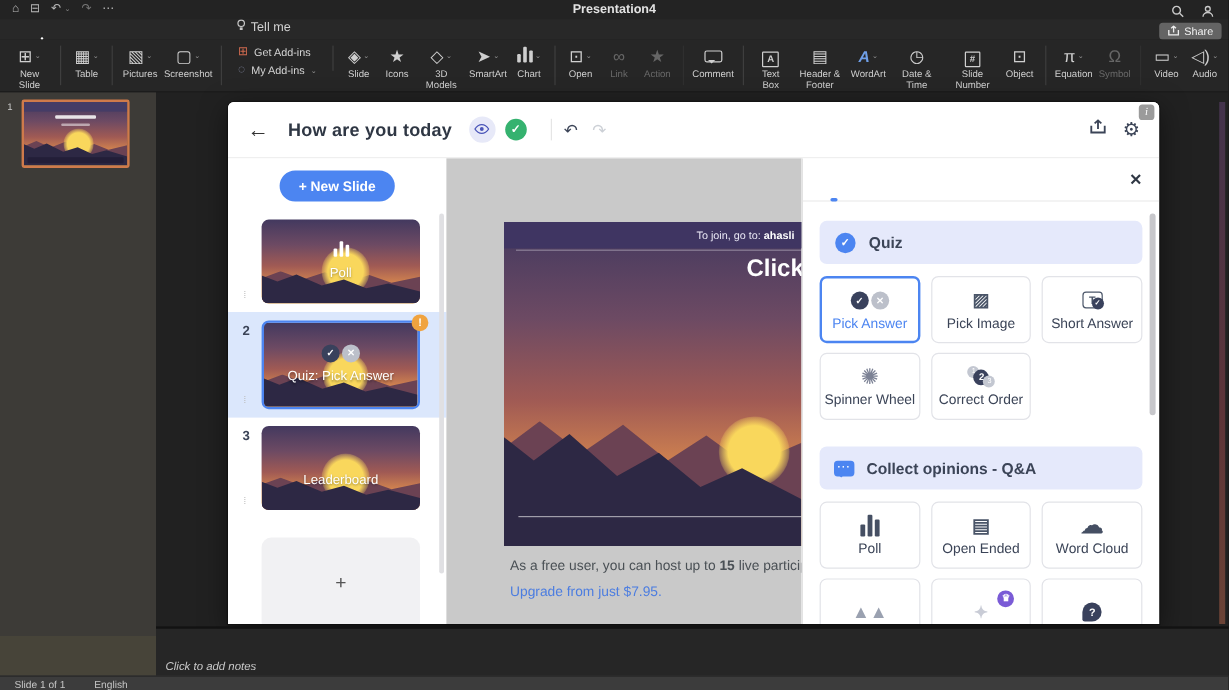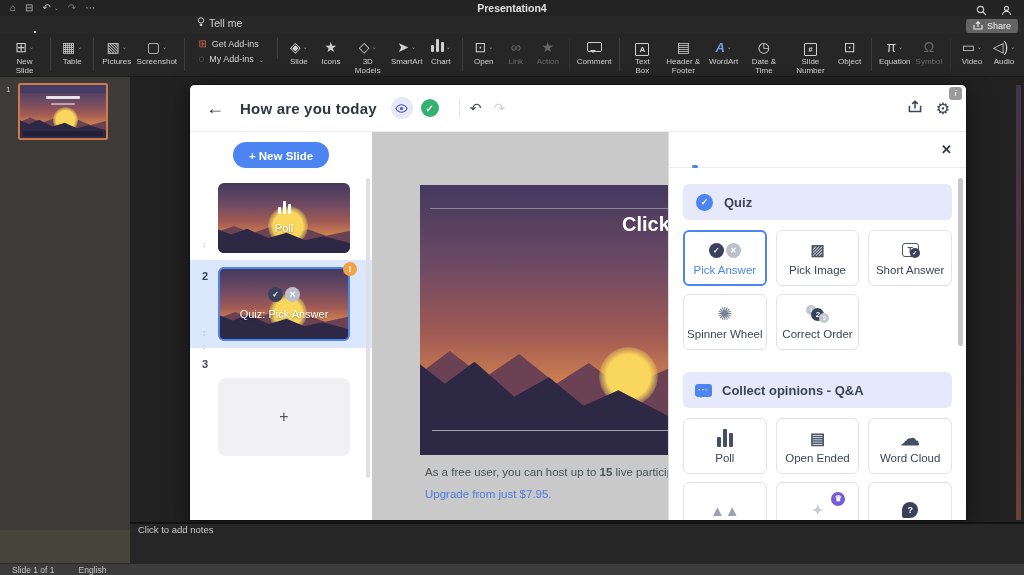--- a/index.html
+++ b/index.html
@@ -92,21 +92,21 @@
   .tnum{position:absolute;left:6px;top:8px;font-size:8px;color:#c9c9c9;}
   .ppt-thumb{position:absolute;left:18px;top:6px;width:90px;height:57px;border:2px solid #cf7a4b;border-radius:2px;}
   .ppt-thumb .band{position:absolute;left:0;right:0;top:0;height:8px;background:#453c66;}
   .ppt-thumb .t1{position:absolute;top:11px;left:30%;width:40%;height:3px;background:rgba(255,255,255,.85);border-radius:1px;}
   .ppt-thumb .t2{position:absolute;top:18px;left:36%;width:28%;height:2px;background:rgba(255,255,255,.5);border-radius:1px;}
   .ppt-thumb .ctrl{position:absolute;bottom:2px;left:3px;right:3px;height:5px;background:rgba(28,24,48,.6);border-radius:1px;}
 
   .canvas{position:absolute;left:130px;right:0;top:0;bottom:0;background:#212121;}
   .splitter{position:absolute;left:0;right:0;top:445px;height:2px;background:#121212;}
   .notesarea{position:absolute;left:0;right:0;top:447px;bottom:0;background:#262626;}
-  .notesarea .ph{position:absolute;left:8px;top:0;font-size:9.5px;color:#c9c9c9;}
+  .notesarea .ph{position:absolute;left:8px;top:26px;font-size:9.5px;color:#c9c9c9;font-style:italic;}
   .slide-sliver{position:absolute;right:3px;top:8px;width:5px;height:435px;background:linear-gradient(180deg,#43334c,#5d3438 60%,#6b4336);}
 
   
   .addin{position:absolute;left:60px;top:8px;width:776px;height:435px;background:#fff;border-radius:5px 5px 0 0;
     overflow:hidden;box-shadow:0 0 0 1px rgba(0,0,0,.3),0 6px 22px rgba(0,0,0,.5);}
   .ah{position:relative;height:47px;display:flex;align-items:center;padding:0 16px;border-bottom:1px solid #ececec;background:#fff;}
   .ah .back{font-size:18px;font-weight:bold;color:#333;margin-right:16px;}
   .ah .atitle{font-size:15px;font-weight:bold;color:#2f3744;margin-right:14px;letter-spacing:.2px;}
   .eyec{width:22px;height:22px;border-radius:50%;background:#e7e9f8;display:flex;align-items:center;justify-content:center;margin-right:8px;}
   .okc{width:18px;height:18px;border-radius:50%;background:var(--success,#35b26f);color:#fff;font-size:10px;font-weight:bold;
@@ -503,33 +503,41 @@
                       <b class="ci" style="background:#39415c">✓</b>
                       <b class="ci gy">✕</b>
                     </div>
                     <div class="stitle">Quiz: Pick Answer</div>
                   </div>
                   <span class="sbadge">!</span>
                   <span class="shandle">⁞</span>
                 </div>
                 <div class="srow">
                   <span class="snum">3</span>
+                  <div class="sthumb sunset">
+                    <div class="mb"></div>
+                    <div class="sun"></div>
+                    <div class="mf"></div>
+                    <div class="sicon"></div>
+                    <div class="stitle">Leaderboard</div>
+                  </div>
 
                   <span class="shandle">⁞</span>
                 </div>
               </div>
             <button class="addcard">+</button>
             <div class="sscroll"></div>
           </div>
 
           <div class="cpane">
             <div class="pslide sunset">
               <div class="mb"></div>
                 <div class="sun"></div>
                 <div class="mf"></div>
+              <div class="pband"><span>To join, go to: </span><b>ahasli</b></div>
               <div class="phair"></div>
               <div class="ptitle">Click to ad</div>
               <div class="aline"></div>
             </div>
             <div class="pfoot"><span>As a free user, you can host up to </span><b>15</b><span> live participan</span></div>
             <a class="plink">Upgrade from just $7.95.</a>
           </div>
 
           <div class="rpanel">
             <div class="ptabs">

